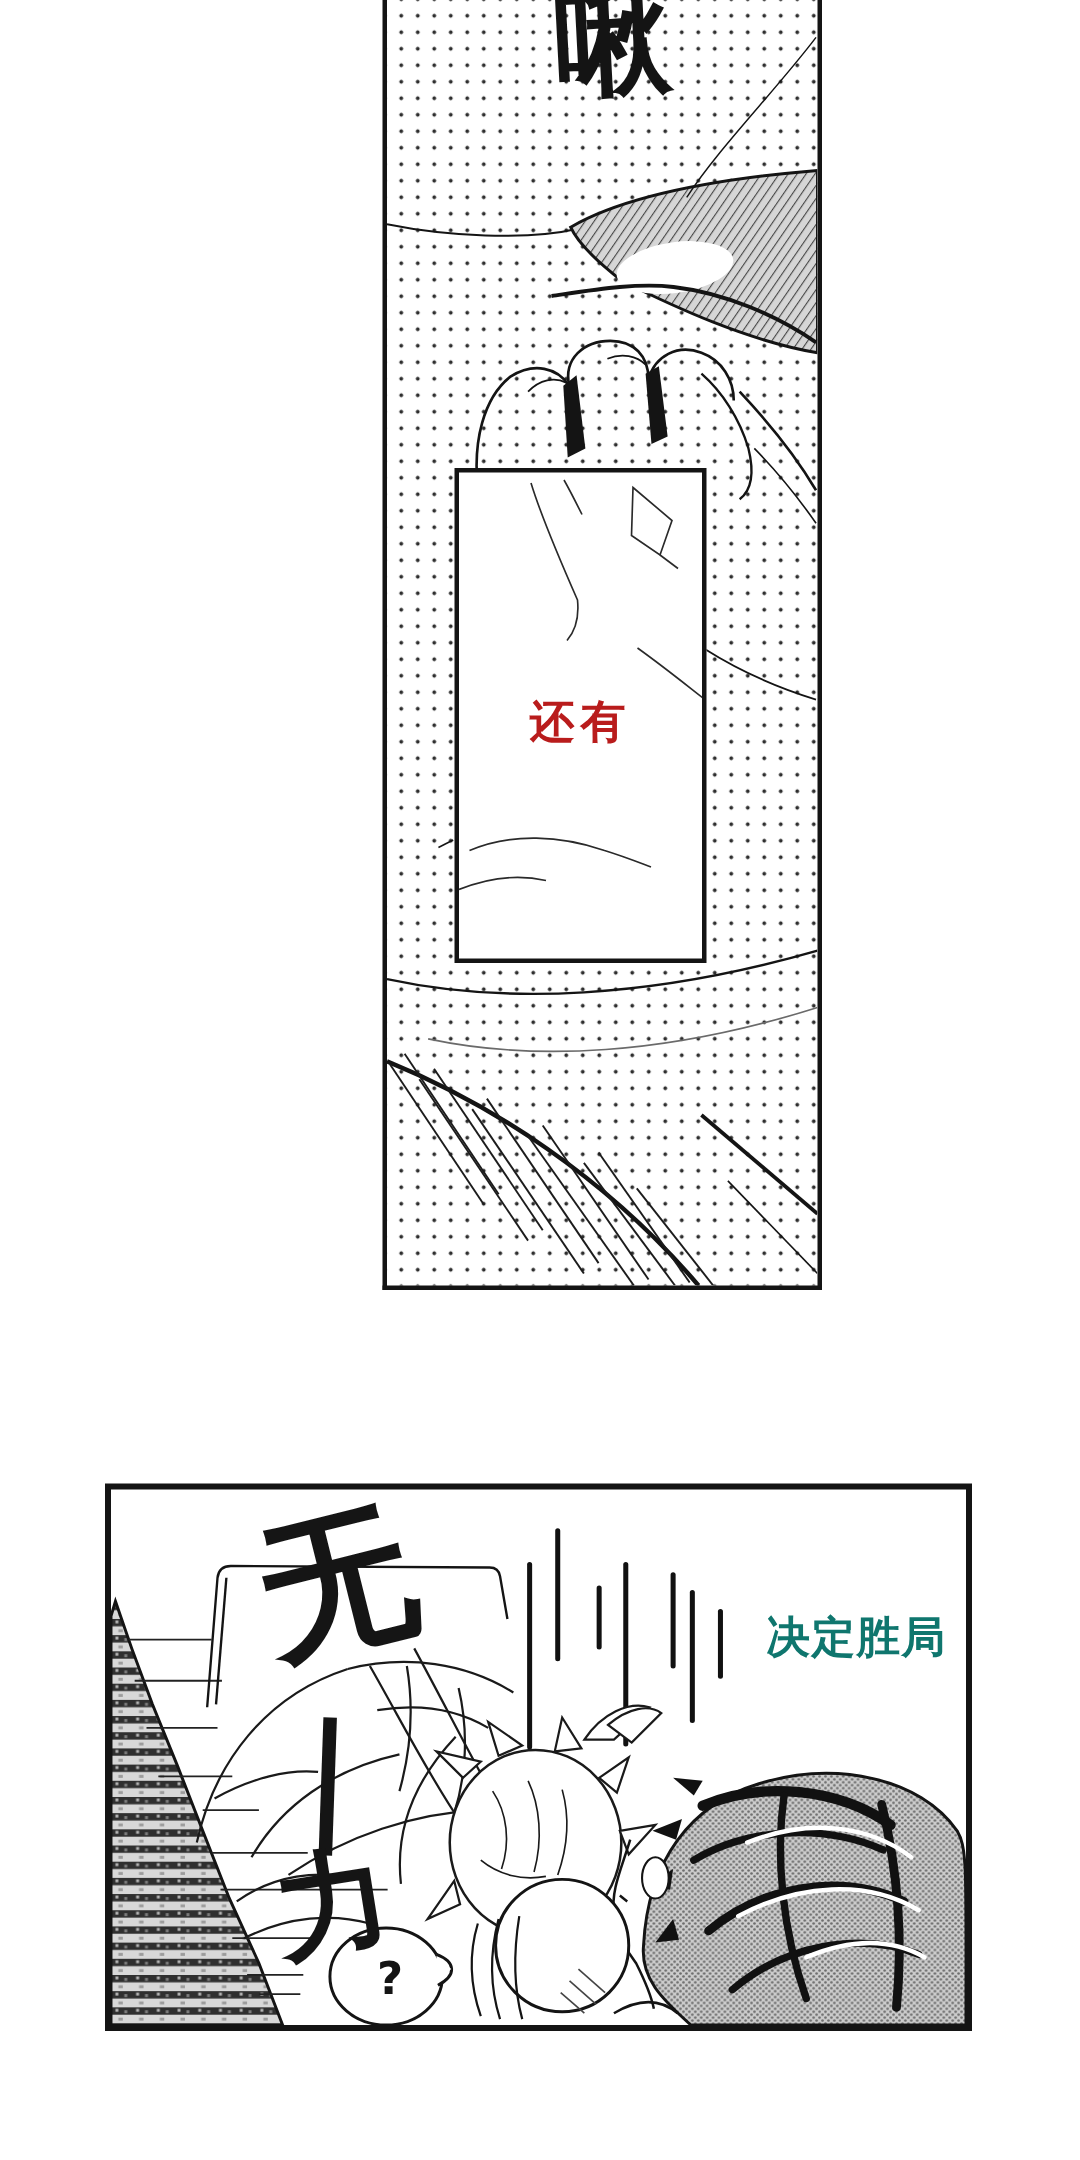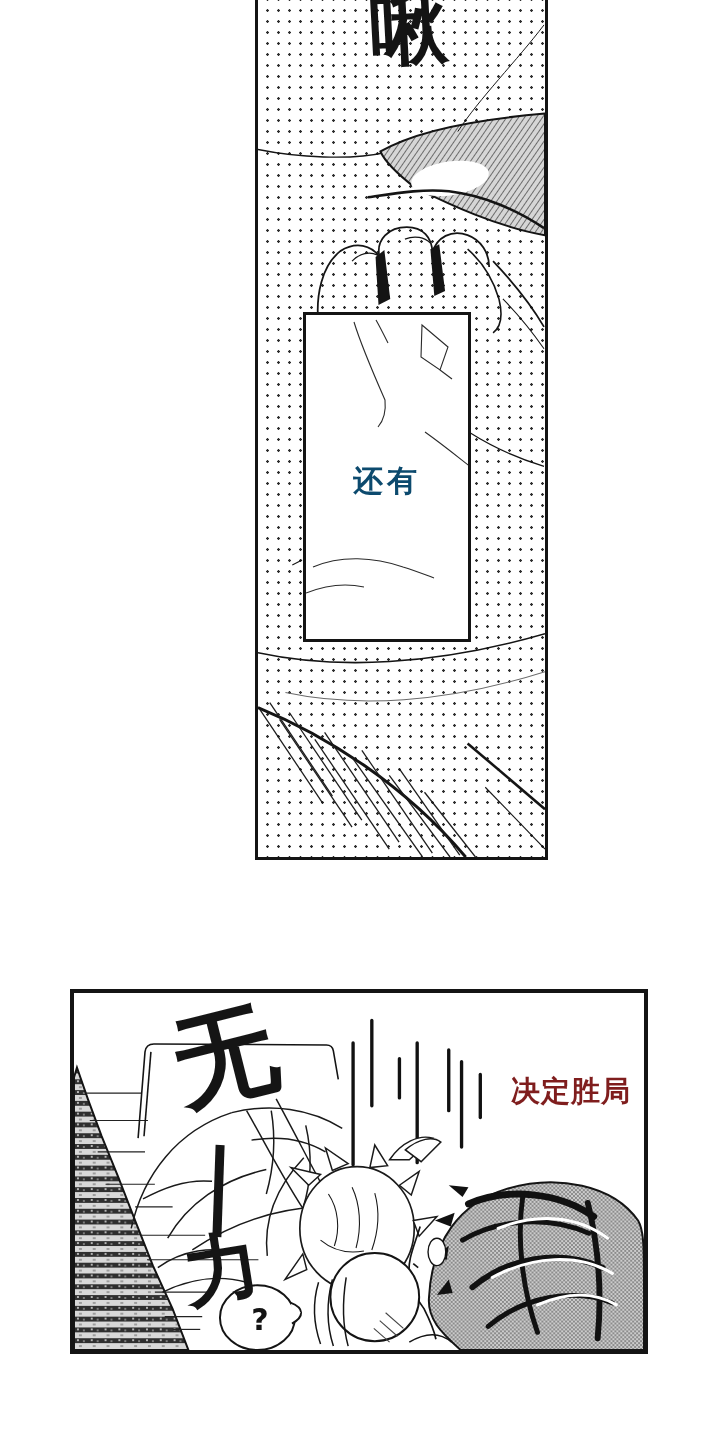--- a/index.html
+++ b/index.html
@@ -10,33 +10,33 @@
              border:3px solid #141414;border-top:none;background-color:#ffffff;
              background-image:radial-gradient(circle,#2e2e2e 1.1px,rgba(0,0,0,0) 1.5px);
              background-size:11px 11px;background-position:4px 5px;overflow:hidden;}
   .panel-top svg.art{position:absolute;left:0;top:0;width:100%;height:100%;}
   .sfx-kiss{position:absolute;left:112px;top:-10px;font-size:78px;font-weight:900;
             transform:rotate(-3deg);letter-spacing:0;line-height:1;color:#141414;}
   .caption-box{position:absolute;left:45px;top:312px;width:168px;height:330px;box-sizing:border-box;
                border:3px solid #141414;background:#ffffff;overflow:hidden;}
   .caption-box svg{position:absolute;left:0;top:0;width:100%;height:100%;}
   .caption-text{position:absolute;left:0;top:146px;width:100%;text-align:center;
-                font-size:30px;font-weight:700;letter-spacing:4px;color:#0c4a6e;}
+                font-size:30px;font-weight:700;letter-spacing:4px;color:#b91c1c;}
   
   .panel-bottom{position:absolute;left:70px;top:989px;width:578px;height:365px;box-sizing:border-box;
                 border:4px solid #141414;background:#ffffff;overflow:hidden;}
   .panel-bottom svg.art{position:absolute;left:0;top:0;width:100%;height:100%;}
   .sfx-start{position:absolute;left:100px;top:12px;font-size:102px;font-weight:900;line-height:1;
              transform:rotate(-14deg);color:#151515;}
   .sfx-bar{position:absolute;left:140px;top:152px;width:9px;height:92px;background:#151515;
            transform:rotate(2deg);}
   .sfx-end{position:absolute;left:110px;top:238px;font-size:76px;font-weight:900;line-height:1;
            transform:rotate(-9deg);color:#151515;}
   .dialogue{position:absolute;left:428px;top:80px;width:146px;font-size:29px;font-weight:700;
-            line-height:36px;letter-spacing:1px;color:#7f1d1d;}
+            line-height:36px;letter-spacing:1px;color:#0f766e;}
   .dialogue .l1{padding-left:9px;}
   .bubble-q{position:absolute;left:166px;top:309px;width:40px;text-align:center;
             font-size:30px;font-weight:600;color:#141414;}
 </style>
 </head>
 <body>
 
 <div class="page">
 
   <div class="panel-top">

